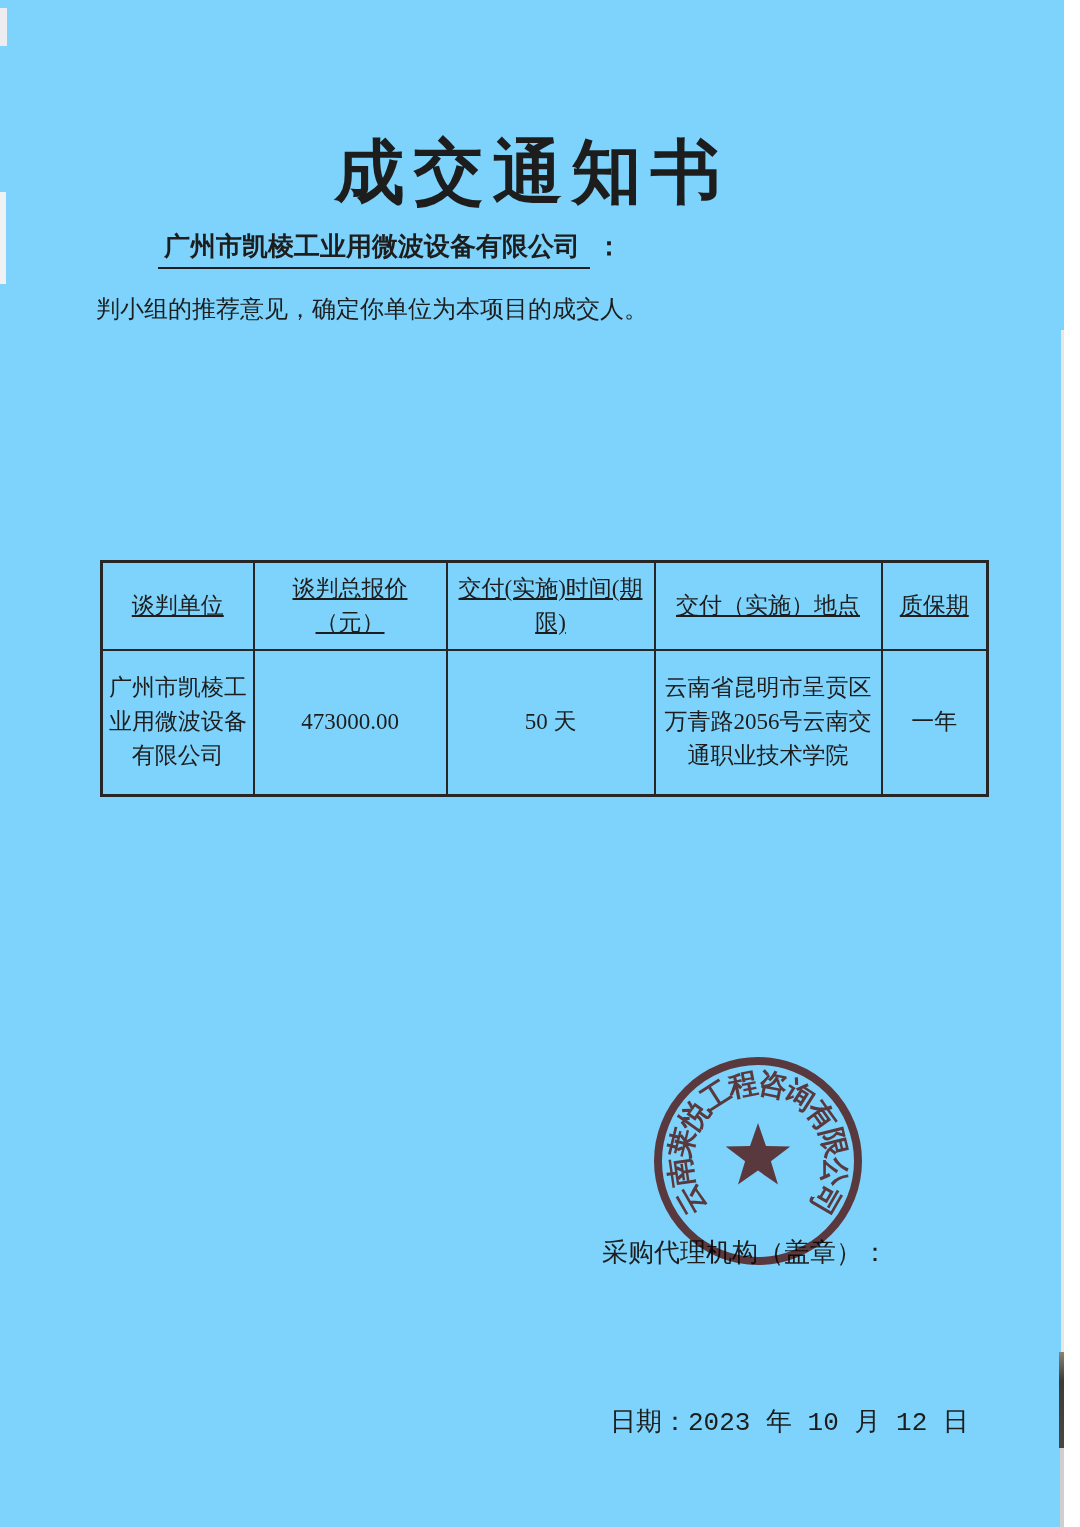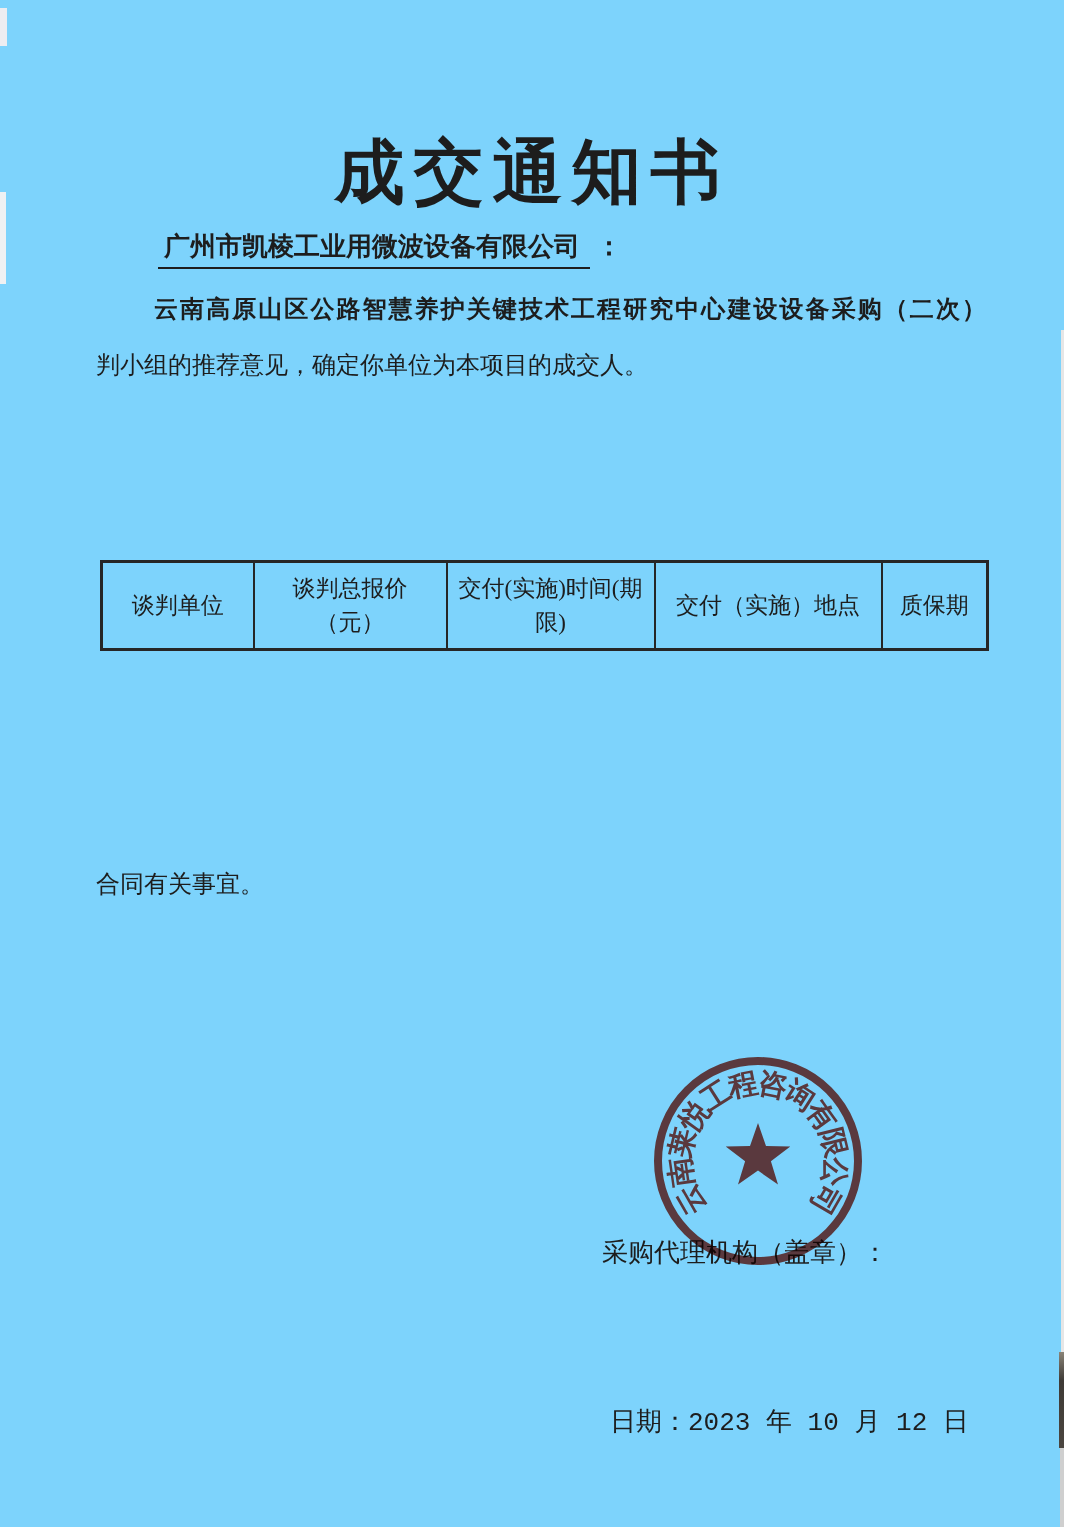--- a/index.html
+++ b/index.html
@@ -56,21 +56,21 @@
     font-size:23px;
     border:3px solid #262626;
   }
   table.award td, table.award th {
     border:2px solid #262626;
     text-align:center;
     vertical-align:middle;
     font-weight:normal;
     padding:4px 6px;
   }
-  table.award .hrow { height:88px; }
+  table.award .hrow { height:88px;text-decoration:underline; }
   table.award .drow { height:146px; }
   table.award .cellline { line-height:34px; white-space:nowrap; }
   .sig {
     position:absolute; top:1110px; left:602px;
     font-size:26px; line-height:57px;
     white-space:pre;
   }
   .sig .dateline { padding-left:8px;font-family:Liberation Mono, monospace; }
   #stamp-svg {
     position:absolute; left:648px; top:1051px;
@@ -93,21 +93,20 @@
 </head>
 <body>
 
 <div id="page">
 
   <div class="title">成交通知书</div>
 
   <div class="addressee"><span class="uname">广州市凯棱工业用微波设备有限公司</span><span class="colon">：</span></div>
 
   <div class="para1">
-    <div class="jline indent1 bold">云南高原山区公路智慧养护关键技术工程研究中心建设设备采购（二次）</div>
     <div>判小组的推荐意见，确定你单位为本项目的成交人。</div>
   </div>
 
   <table class="award">
     <colgroup>
       <col style="width:152px">
         <col style="width:193px">
         <col style="width:208px">
         <col style="width:227px">
         <col style="width:106px">
@@ -125,25 +124,45 @@
         <div class="cellline">交付(实施)时间(期</div>
         <div class="cellline">限)</div>
       </th>
       <th>
         <div class="cellline">交付（实施）地点</div>
       </th>
       <th>
         <div class="cellline">质保期</div>
       </th>
     </tr>
+    <tr class="drow">
+      <td>
+        <div class="cellline">广州市凯棱工</div>
+        <div class="cellline">业用微波设备</div>
+        <div class="cellline">有限公司</div>
+      </td>
+      <td>
+        <div class="cellline">473000.00</div>
+      </td>
+      <td>
+        <div class="cellline">50 天</div>
+      </td>
+      <td>
+        <div class="cellline">云南省昆明市呈贡区</div>
+        <div class="cellline">万青路2056号云南交</div>
+        <div class="cellline">通职业技术学院</div>
+      </td>
+      <td>
+        <div class="cellline">一年</div>
+      </td>
+    </tr>
   </tbody>
     </table>
 
   <div class="para2">
-    <div>合同有关事宜。</div>
   </div>
 
   <div class="sig">
     <div>采购代理机构（盖章）：</div>
     <div class="dateline">日期：2023 年 10 月 12 日</div>
   </div>
 
   <svg id="stamp-svg" viewBox="0 0 220 220">
     <circle cx="110" cy="110" r="100" fill="none" stroke-width="8" stroke="#b2362f"></circle>
     <polygon points="110,72 118,95 142.3,95.5 122.9,110.2 130,133.5 110,119.6 90,133.5 97.1,110.2 77.7,95.5 102,95" fill="#b2362f"></polygon>

